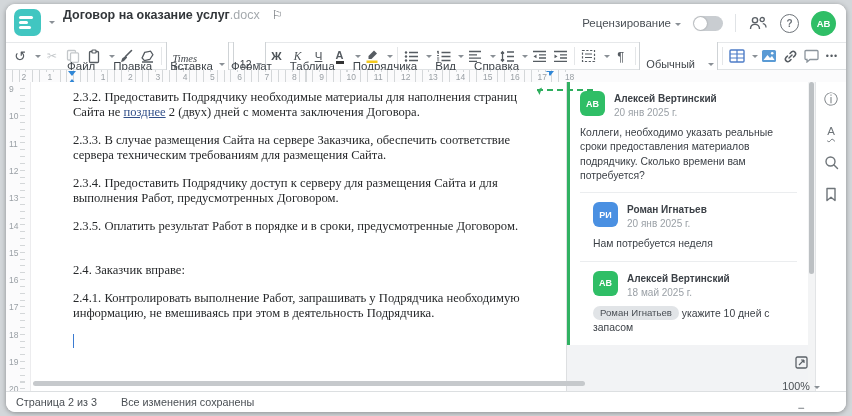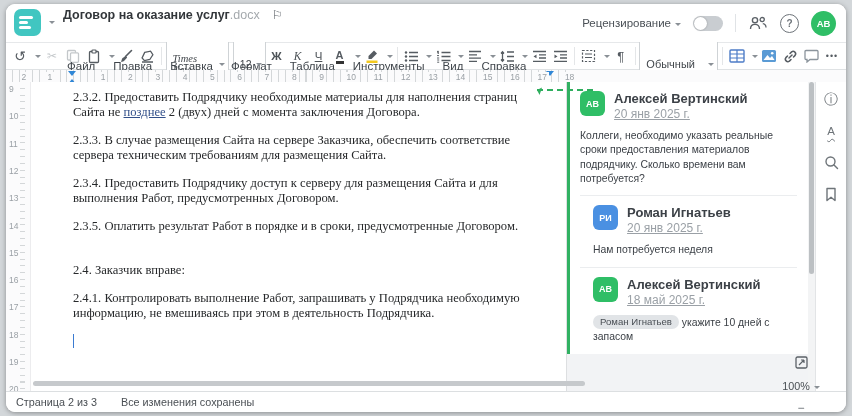--- a/index.html
+++ b/index.html
@@ -62,22 +62,22 @@
   .anchor:before{content:"";position:absolute;left:-4px;top:-5px;border:4px solid transparent;border-right-color:#2fae5e;transform:rotate(18deg);}
   .cursor{width:1.5px;height:14px;background:#3b7bd1;margin-top:12px;}
   .hscroll{position:absolute;left:2px;bottom:5px;width:552px;height:5px;border-radius:3px;background:#c6c9cc;}
   
   .panel{width:242px;background:#f2f3f5;border-left:1px solid #dddfe1;display:flex;flex-direction:column;}
   .ccard{background:#fff;border-left:3px solid #31b162;padding:9px 11px 10px 10px;}
   .chead{display:flex;align-items:flex-start;gap:9px;}
   .cavatar{width:25px;height:25px;border-radius:6px;color:#fff;font-size:9px;font-weight:700;
     display:flex;align-items:center;justify-content:center;position:relative;flex:none;}
   .cavatar:after{content:"";position:absolute;left:2px;bottom:-4px;border:4px solid transparent;border-top:5px solid inherit;}
-  .cname{font-size:13px;font-weight:700;color:#3c4147;line-height:13px;padding-top:1px;}
-  .cdate{font-size:12px;color:#9aa0a6;margin-top:2px;text-decoration:underline;}
+  .cname{font-size:10px;font-weight:700;color:#3c4147;line-height:13px;padding-top:1px;}
+  .cdate{font-size:10px;color:#9aa0a6;margin-top:2px;}
   .cbody{font-size:10.4px;color:#3a3f45;line-height:1.38;margin-top:8px;}
   .cdivider{height:1px;background:#ebedef;margin:9px 0;}
   .creply{margin-left:13px;}
   .chip{display:inline-block;background:#e1e4e7;border-radius:8px;padding:0.5px 7px;color:#4a4f55;font-size:9.6px;}
   .panel-rest{flex:1;background:#f2f3f5;}
   
   .vscroll{width:7px;background:#f3f4f5;position:relative;}
   .vthumb{position:absolute;left:1px;top:0;width:5px;height:192px;border-radius:3px;background:#bcc0c3;}
   .rtoolbar{width:30px;background:#fff;border-left:1px solid #e2e4e6;display:flex;flex-direction:column;align-items:center;padding-top:8px;gap:15px;}
   .rtb{color:#6e7479;font-size:14px;line-height:16px;height:17px;display:flex;align-items:center;justify-content:center;}
@@ -105,21 +105,21 @@
     <span class="car logo-caret"></span>
     <div class="title-row">
       <b>Договор на оказание услуг</b><span class="title-ext">.docx</span><span class="flag">⚐</span>
     </div>
     <div class="menubar">
       <span>Файл</span>
       <span>Правка</span>
       <span>Вставка</span>
       <span>Формат</span>
       <span>Таблица</span>
-      <span>Инструменты</span>
+      <span>Подрядчика</span>
       <span>Вид</span>
       <span>Справка</span>
     </div>
     <div class="hdr-right">
       <span class="review"><span>Рецензирование</span><span class="car"></span></span>
       <span class="toggle">
           <i></i>
         </span>
       <span class="vdiv"></span>
       <svg width="20" height="16" viewBox="0 0 20 16">

